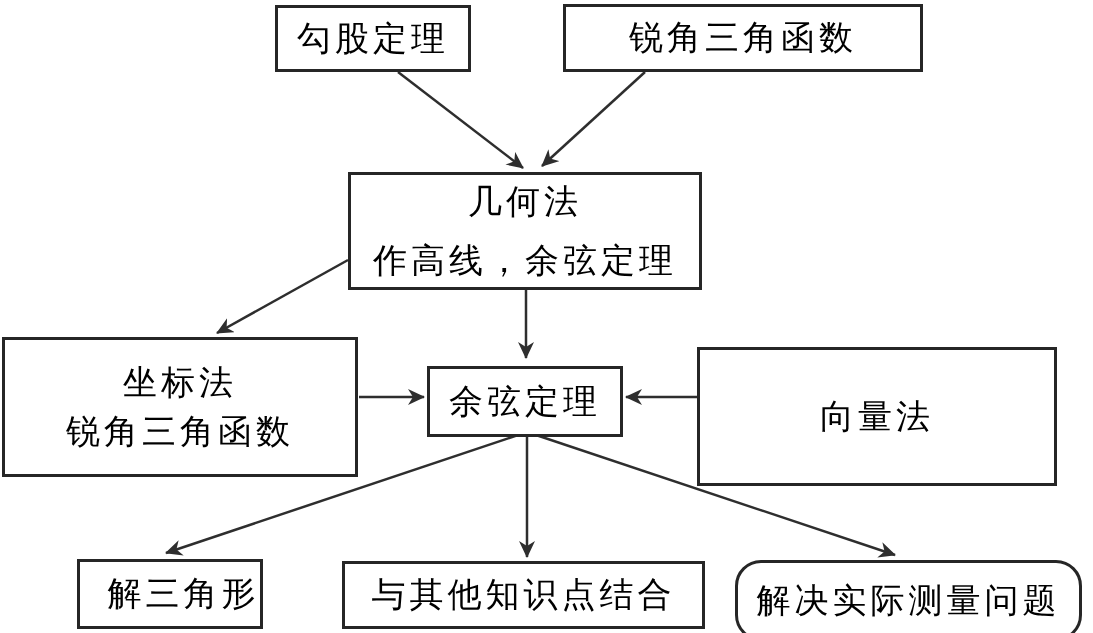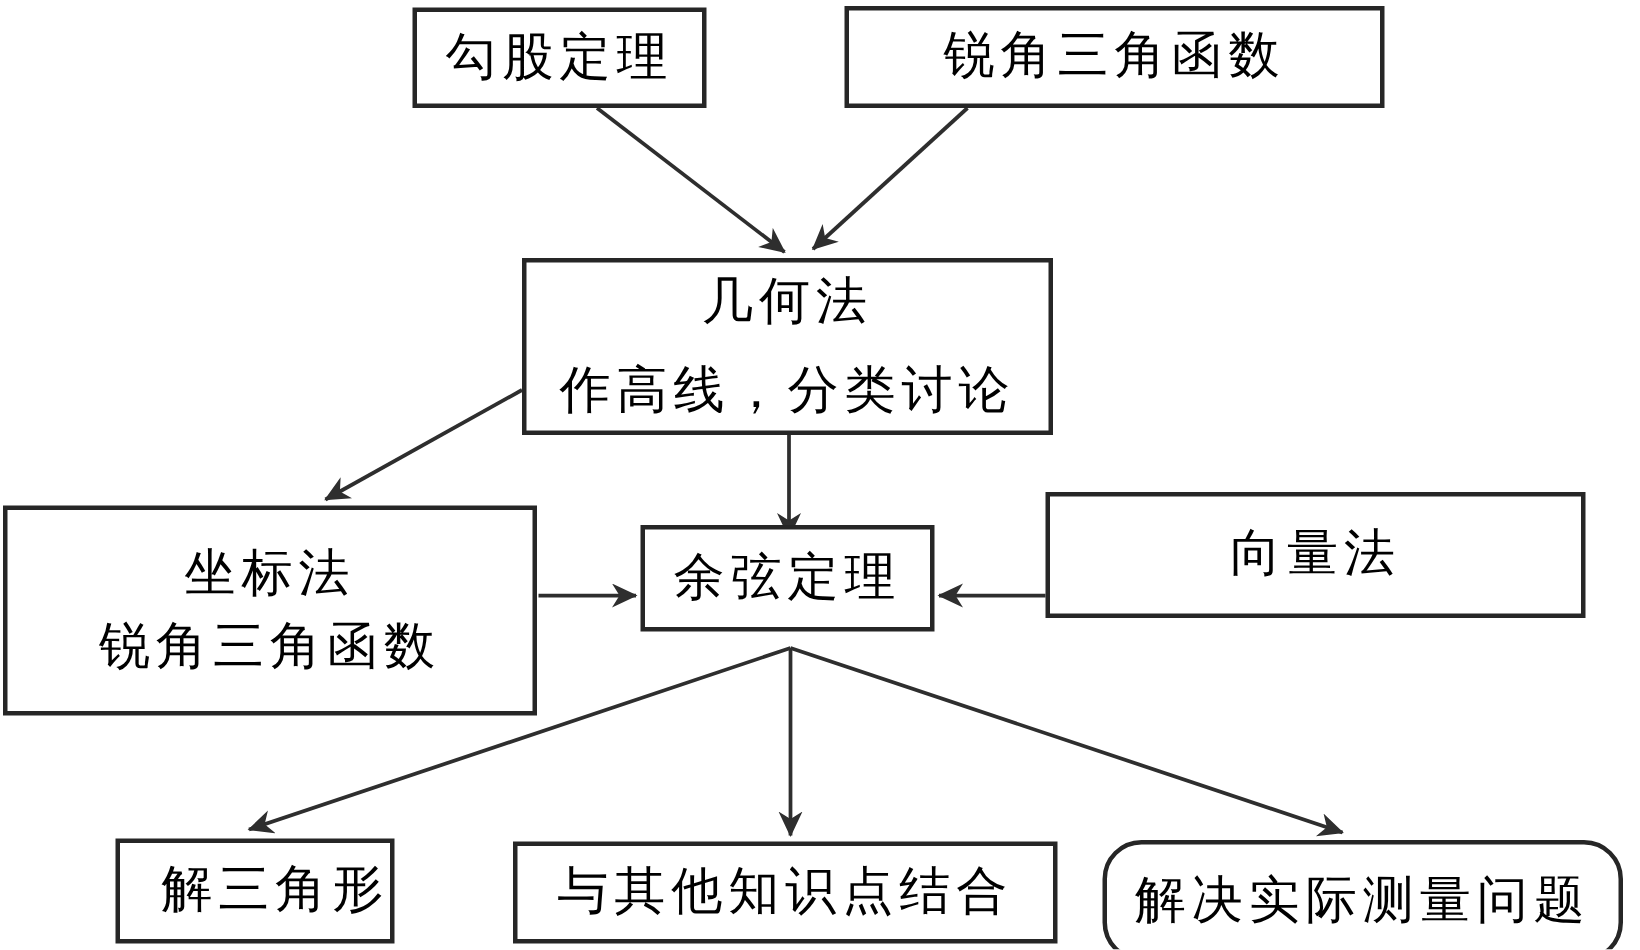--- a/index.html
+++ b/index.html
@@ -70,33 +70,33 @@
   <div class="node" style="left:275px; top:5px; width:196px; height:67px;">
     <div class="label">勾股定理</div>
   </div>
 
   <div class="node" style="left:563px; top:4px; width:360px; height:68px;">
     <div class="label">锐角三角函数</div>
   </div>
 
   <div class="node" style="left:348px; top:172px; width:354px; height:118px;gap:10px;">
     <div class="label">几何法</div>
-    <div class="label">作高线，分类讨论</div>
+    <div class="label">作高线，余弦定理</div>
   </div>
 
   <div class="node" style="left:2px; top:337px; width:356px; height:140px;">
     <div class="label">坐标法</div>
     <div class="label">锐角三角函数</div>
   </div>
 
-  <div class="node" style="left:427px; top:350px; width:196px; height:71px;">
+  <div class="node" style="left:427px; top:366px; width:196px; height:71px;">
     <div class="label">余弦定理</div>
   </div>
 
-  <div class="node" style="left:697px; top:328px; width:360px; height:84px;">
+  <div class="node" style="left:697px; top:347px; width:360px; height:139px;">
     <div class="label">向量法</div>
   </div>
 
   <div class="node" style="left:77px; top:559px; width:186px; height:70px;padding-left:27px;">
     <div class="label">解三角形</div>
   </div>
 
   <div class="node" style="left:342px; top:561px; width:363px; height:68px;">
     <div class="label">与其他知识点结合</div>
   </div>

